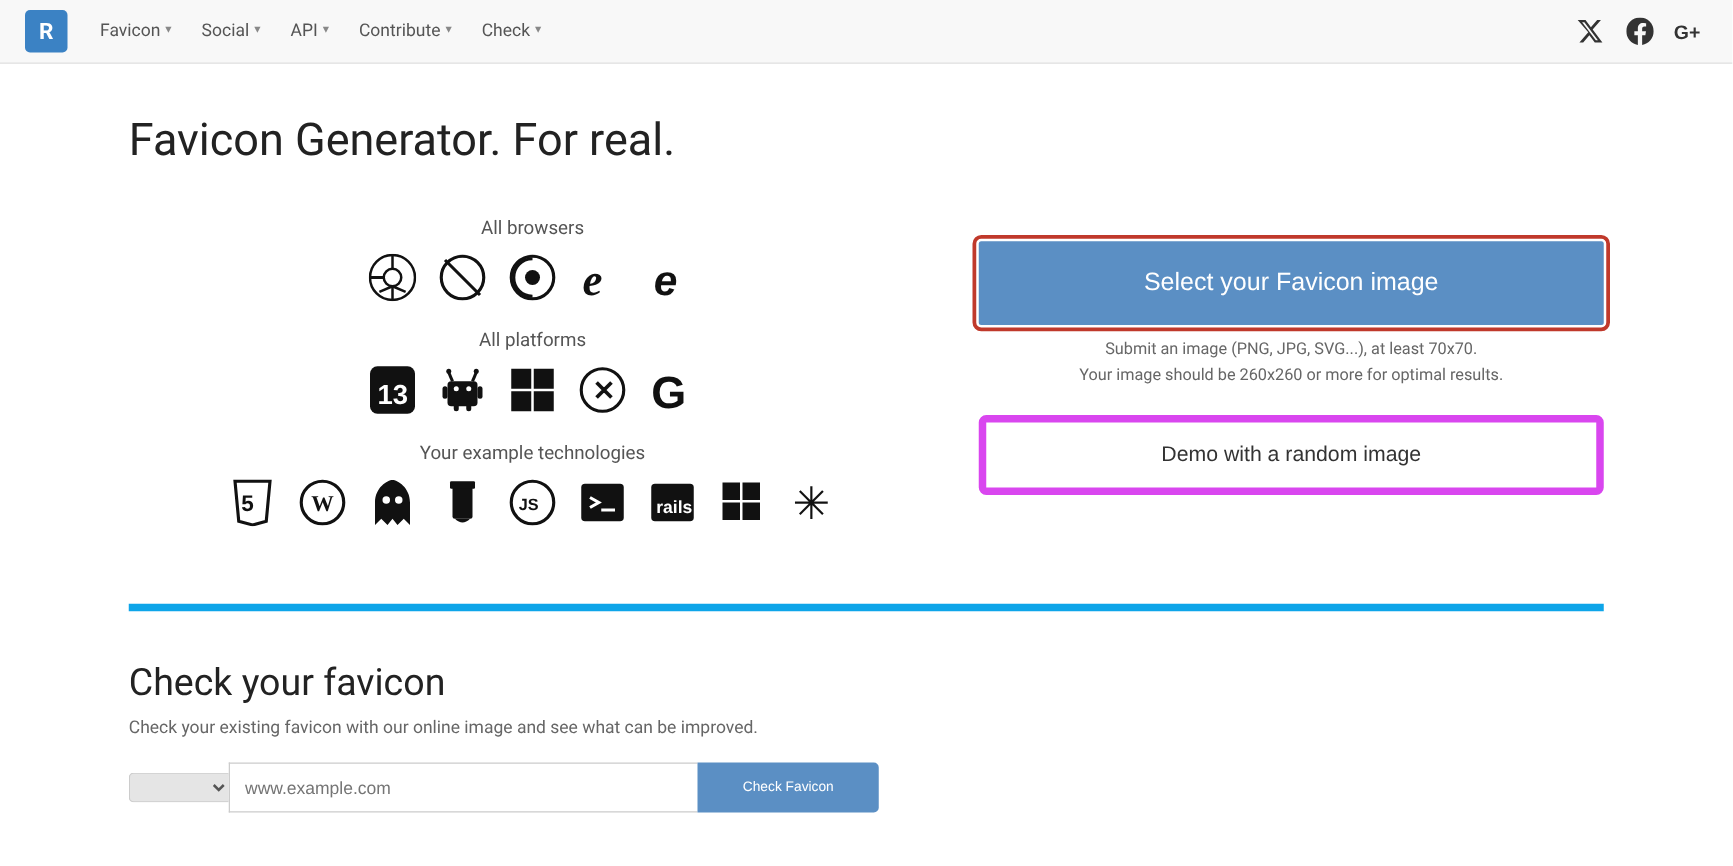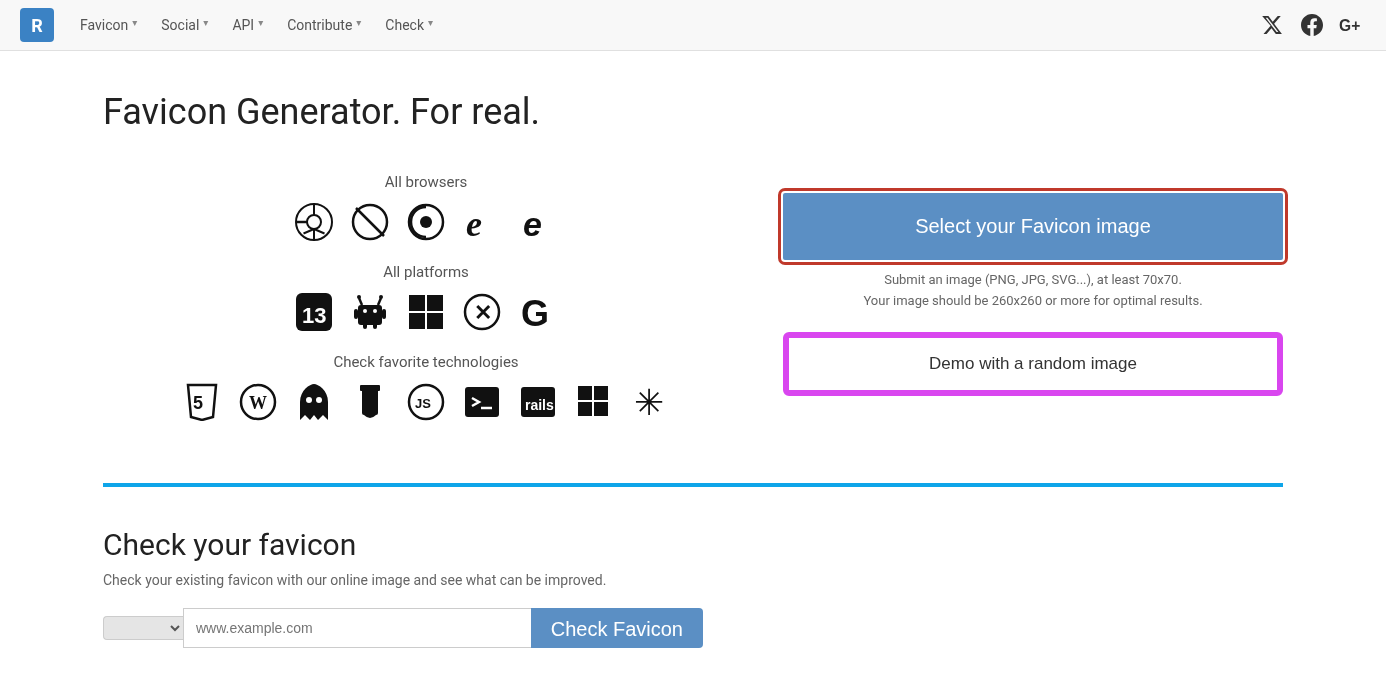--- a/index.html
+++ b/index.html
@@ -158,21 +158,21 @@
       background: #fff;
       color: #333;
       font-size: 17px;
       border: 6px solid #d946ef;
       border-radius: 6px;
       cursor: pointer;
     }
 
     
     .check-section {
-      border-top: 4px solid #0ea5e9;
+      border-top: 6px solid #0ea5e9;
       padding-top: 40px;
     }
     .check-title {
       font-size: 30px;
       font-weight: 400;
       color: #222;
       margin-bottom: 10px;
     }
     .check-desc {
       font-size: 14px;
@@ -200,26 +200,26 @@
       flex: 1;
       padding: 10px 12px;
       border: 1px solid #ccc;
       border-right: none;
       font-size: 14px;
       height: 40px;
       outline: none;
       color: #999;
     }
     .check-btn {
-      padding: 10px 20px;
+      padding: 10px 36px;
       background: #5b8fc4;
       color: #fff;
       border: none;
       border-radius: 0 4px 4px 0;
-      font-size: 20px;
+      font-size: 11px;
       cursor: pointer;
       height: 40px;
       white-space: nowrap;
     }
   </style>
 </head>
 <body>
 
 <nav>
   <div class="nav-logo">
@@ -368,21 +368,21 @@
 
           <div class="platform-icon">
             <svg width="38" height="38" viewBox="0 0 38 38">
                 <text x="2" y="33" font-size="36" font-family="Arial, sans-serif" font-weight="bold" fill="#111">G</text>
               </svg>
           </div>
         </div>
       </div>
 
       <div class="icon-group">
-        <span class="icon-group-label">Check favorite technologies</span>
+        <span class="icon-group-label">Your example technologies</span>
         <div class="icon-row">
 
           <div class="tech-icon">
             <svg width="34" height="38" viewBox="0 0 34 38">
                 <polygon points="3,2 31,2 28,34 17,37 6,34" fill="none" stroke="#111" stroke-width="2.5"></polygon>
                 <text x="8" y="26" font-size="18" font-family="Arial" font-weight="bold" fill="#111">5</text>
               </svg>
           </div>
 
           <div class="tech-icon">

